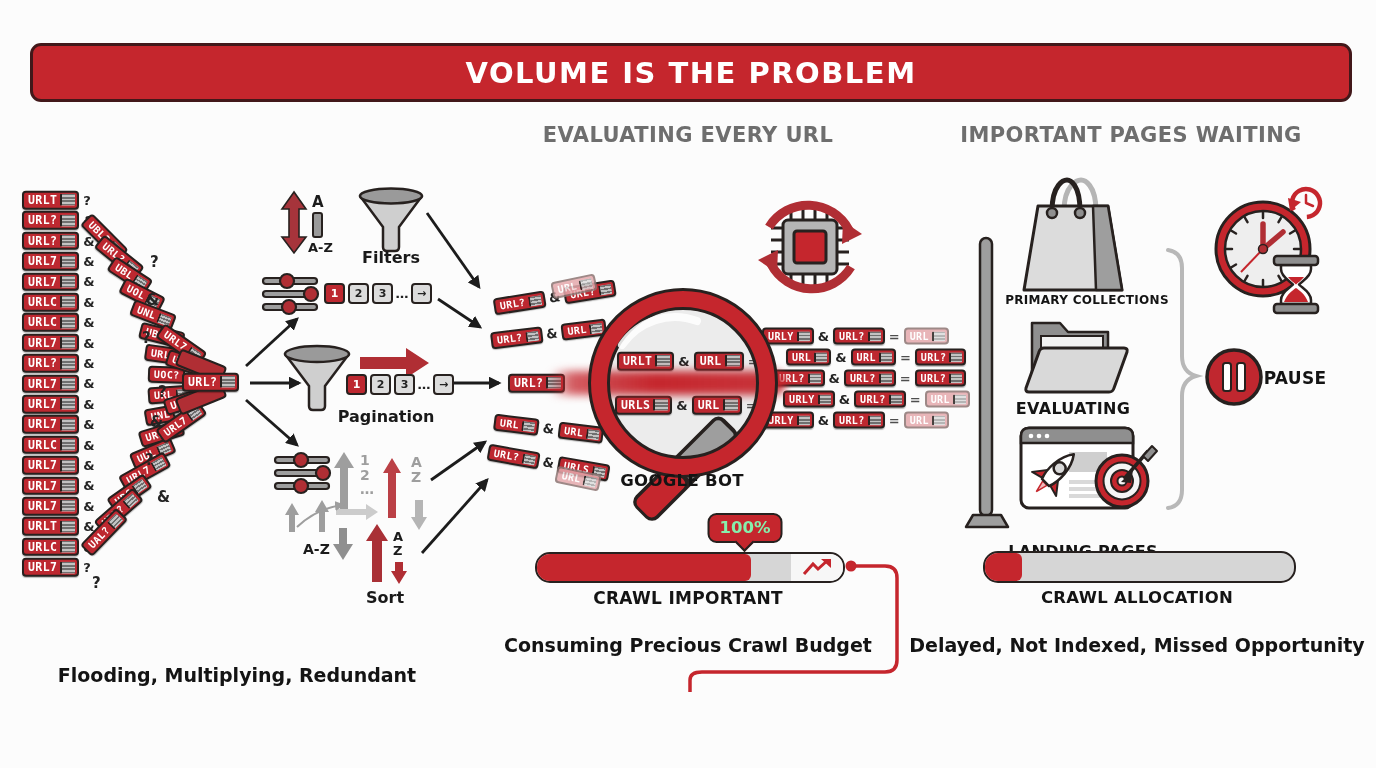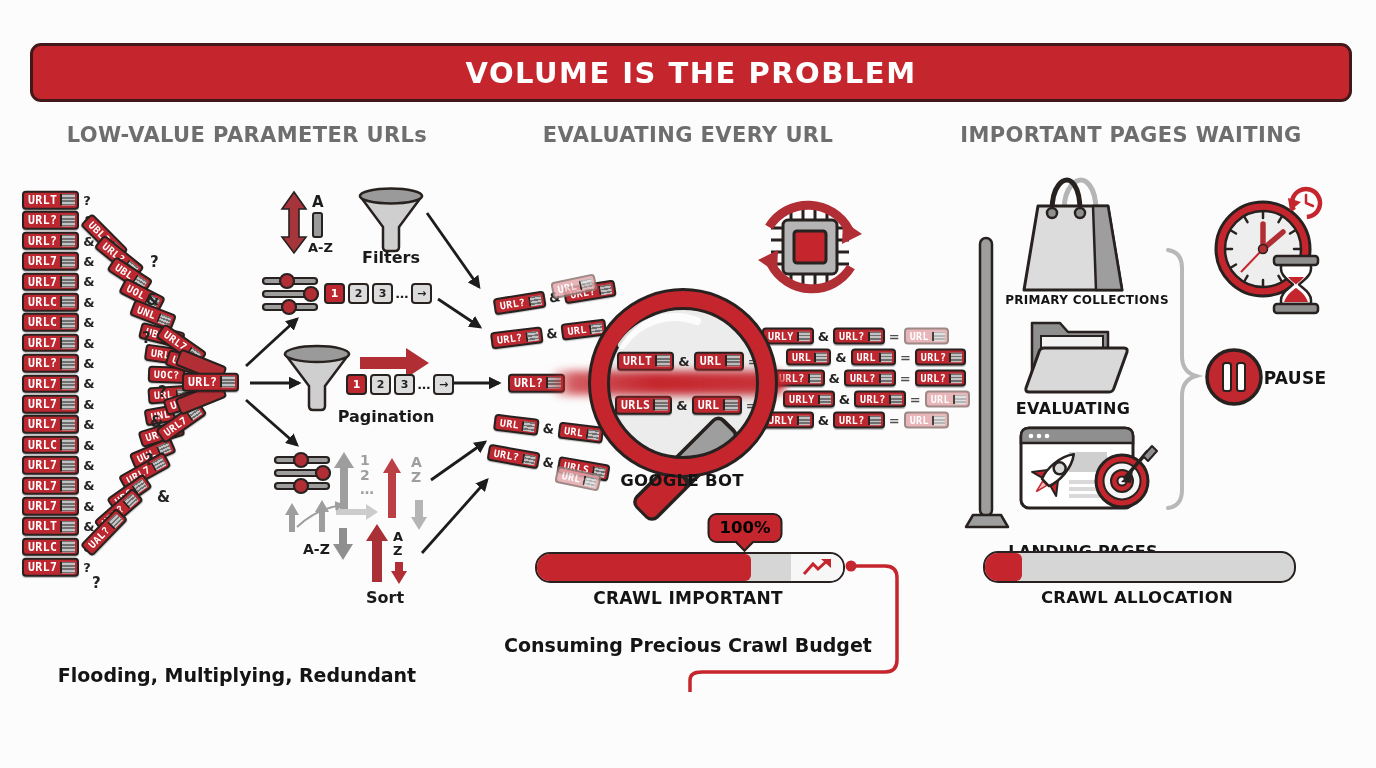--- a/index.html
+++ b/index.html
@@ -51,21 +51,21 @@
   #lens-bg{left:609px;top:309px;width:148px;height:148px;border-radius:50%;
            background:rgba(222,222,222,.55);z-index:2;}
   #lens-content{left:609px;top:309px;width:148px;height:148px;border-radius:50%;
                 overflow:hidden;z-index:3;}
   #lens-content .crow{z-index:1;}
   #blur-band{left:548px;top:371px;width:238px;height:24px;border-radius:12px;z-index:4;
              background:linear-gradient(90deg,rgba(197,38,45,0) 0%,rgba(197,38,45,.75) 10%,#c5262d 45%,rgba(197,38,45,.92) 100%);
              filter:blur(4px);}
 
   
-  #badge{left:745px;top:528px;transform:translate(-50%,-50%);background:#c5262d;color:#000000;
+  #badge{left:745px;top:528px;transform:translate(-50%,-50%);background:#c5262d;color:#86efac;
          font-weight:bold;font-size:16.5px;border:2.5px solid #27211f;border-radius:9px;
          padding:3px 10px 4px;z-index:8;}
   #badge .pt{position:absolute;left:50%;bottom:-8px;width:12px;height:12px;background:#c5262d;
          border-right:2.5px solid #27211f;border-bottom:2.5px solid #27211f;
          transform:translateX(-50%) rotate(45deg);}
 
   
   .bar{position:absolute;border:2.5px solid #27211f;border-radius:15px;background:#d6d6d6;
        overflow:hidden;z-index:6;}
   .bar .fill{position:absolute;left:0;top:0;bottom:0;background:#c5262d;border-radius:2px 6px 6px 2px;}
@@ -261,21 +261,20 @@
       <circle cx="1234" cy="377" r="27" fill="#c0272f" stroke="#27211f" stroke-width="3.5"></circle>
       <rect x="1223" y="363" width="8" height="28" rx="2.5" fill="#ffffff" stroke="#27211f" stroke-width="2"></rect>
       <rect x="1237" y="363" width="8" height="28" rx="2.5" fill="#ffffff" stroke="#27211f" stroke-width="2"></rect>
     </g>
   </svg>
 
   <div class="banner" style="left:30px;top:23px;width:1316px;height:53px;margin-top:20px;">
     <span>VOLUME IS THE PROBLEM</span>
   </div>
 
-  <div class="colhead" style="left:247px;top:123px;">LOW-VALUE PARAMETER URLs</div>
   <div class="colhead" style="left:688px;top:123px;">EVALUATING EVERY URL</div>
   <div class="colhead" style="left:1131px;top:123px;">IMPORTANT PAGES WAITING</div>
 
   <div class="tinytxt" style="left:312px;top:195px;font-size:15px;">A</div>
   <div class="tinytxt" style="left:308px;top:241px;font-size:13px;">A-Z</div>
   <div class="minilabel" style="left:391px;top:248px;">Filters</div>
   <div class="minilabel" style="left:386px;top:407px;">Pagination</div>
   <div class="tinytxt" style="left:360px;top:453px;font-size:14px;color:#9e9e9e;">1
 2
 …</div>
@@ -353,20 +352,21 @@
   <div class="boldlab" style="left:1083px;top:542px;font-size:16px;text-align:center;">LANDING PAGES</div>
   <div class="boldlab" style="left:1295px;top:368px;">PAUSE</div>
 
   <div class="bar" style="left:983px;top:551px;width:309px;height:28px;">
     <div class="fill" id="alloc-fill" style="width: 12%;"></div>
   </div>
   <div class="boldlab" style="left:1137px;top:588px;font-size:16.5px;">CRAWL ALLOCATION</div>
 
   <div class="caption" style="left:237px;top:634px;margin-top:30px;">Flooding, Multiplying, Redundant</div>
   <div class="caption" style="left:688px;top:634px;">Consuming Precious Crawl Budget</div>
+  <div class="caption" style="left:1137px;top:634px;">Delayed, Not Indexed, Missed Opportunity</div>
 
 
   <svg id="deco-over" width="1376" height="768" viewBox="0 0 1376 768" style="z-index:5;pointer-events:none;">
     <g>
       <g transform="rotate(45 727 427)">
         <rect x="711" y="423" width="32" height="126" rx="9" fill="#27211f"></rect>
         <rect x="714.5" y="427" width="25" height="64" rx="5" fill="#9e9e9e"></rect>
         <rect x="714.5" y="495" width="25" height="51" rx="6" fill="#c5262d"></rect>
       </g>
       <circle cx="683" cy="383" r="84" stroke="#27211f" stroke-width="22" fill="none"></circle>

